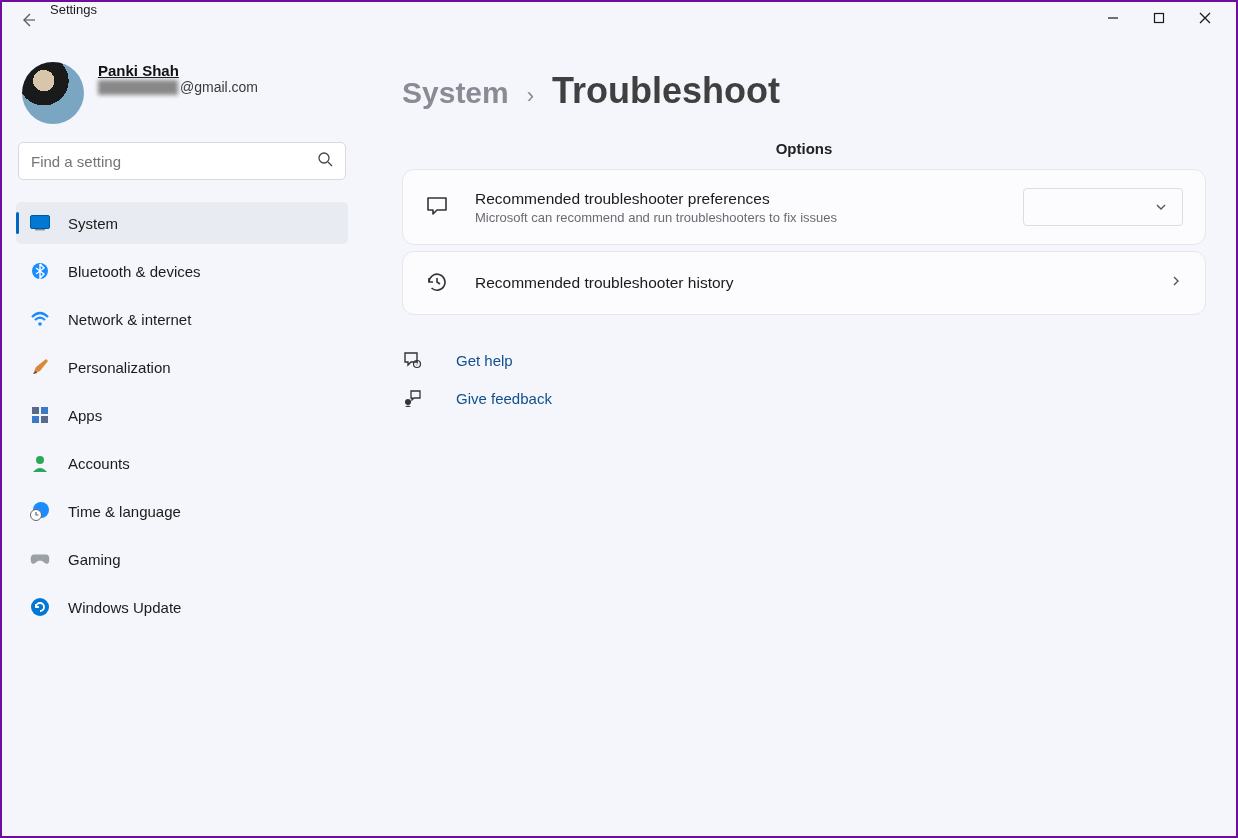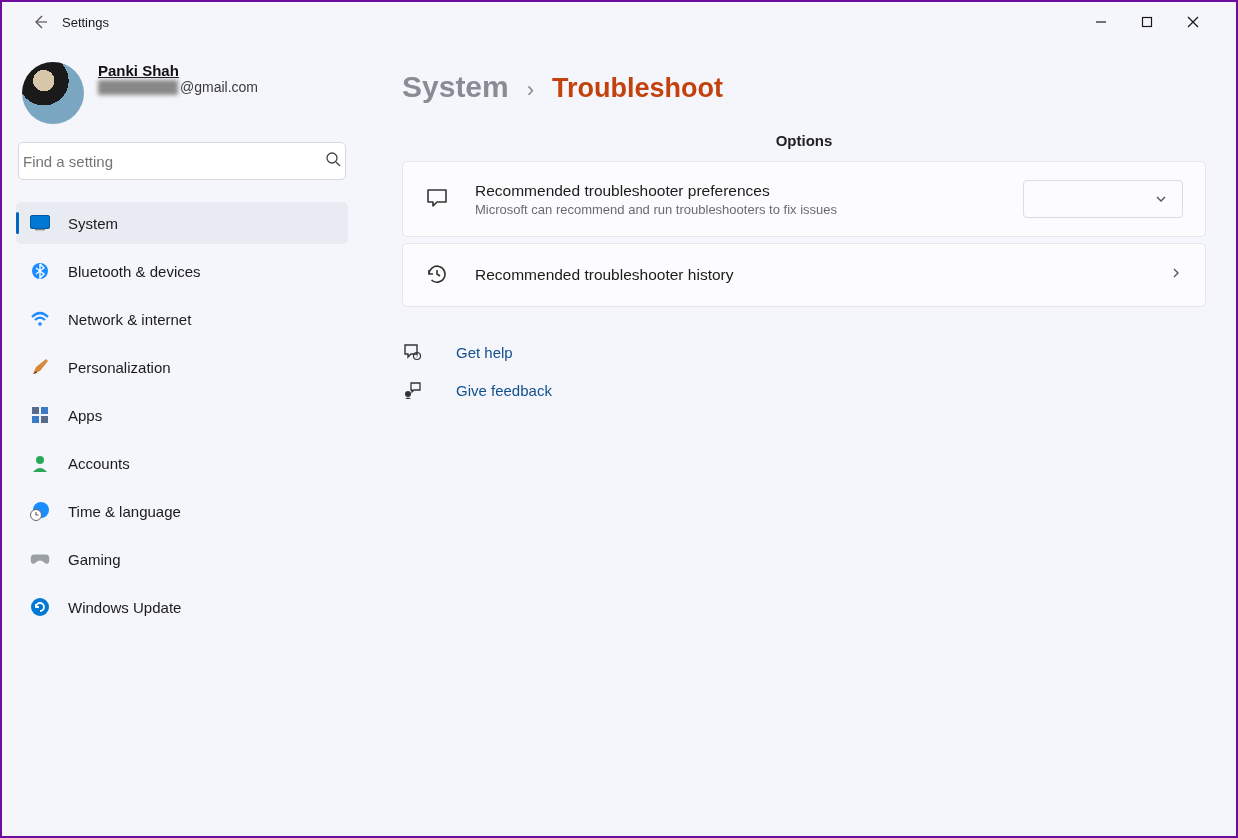--- a/index.html
+++ b/index.html
@@ -6,23 +6,23 @@
   body {
     font-family: "Segoe UI", -apple-system, sans-serif;
     background: #f5f6fb;
     width: 1238px;
     height: 838px;
     overflow: hidden;
     border: 2px solid #6e0d9b;
   }
   .titlebar {
     display: flex;
-    align-items: center;
+    align-items: flex-start;
     height: 40px;
-    padding: 0 20px;
+    padding: 0 8px;
   }
   .titlebar .back {
     width: 36px; height: 36px;
     display: flex; align-items: center; justify-content: center;
     color: #5a5a5a;
     cursor: pointer;
   }
   .titlebar .title {
     font-size: 13px;
     color: #1a1a1a;
@@ -56,21 +56,21 @@
   }
   .profile-text .name { font-weight: 600; font-size: 15px; color: #111; text-decoration: underline; }
   .profile-text .email { font-size: 14px; color: #3a3a3a; display:flex; align-items:center; }
   .email-blur { display:inline-block; width:80px; height:15px; background:#888; filter: blur(2px); margin-right:2px; }
   .searchbox {
     display: flex; align-items: center;
     height: 38px;
     background: #fff;
     border: 1px solid #d8d8df;
     border-radius: 5px;
-    padding: 0 4px;
+    padding: 0 12px;
     margin: 0 2px 22px 2px;
   }
   .searchbox input {
     flex: 1; border: none; outline: none;
     font-size: 15px; color: #555;
     background: transparent;
   }
   .searchbox .sicon { color: #444; }
   .nav { list-style: none; }
   .nav li {
@@ -102,26 +102,26 @@
     padding: 28px 30px 20px 40px;
   }
   .breadcrumb {
     display: flex; align-items: baseline; gap: 18px;
     margin-bottom: 28px;
   }
   .breadcrumb .bc-parent {
     font-size: 30px; font-weight: 600; color: #8b8b95; cursor:pointer;
   }
   .breadcrumb .bc-sep { font-size: 22px; color: #8b8b95; }
-  .breadcrumb .bc-current { font-size: 27px; font-weight: 600; color: #c2410c; }
+  .breadcrumb .bc-current { font-size: 36px; font-weight: 600; color: #404040; }
   .section-label { font-size: 15px; font-weight: 600; color: #222; margin-bottom: 12px; text-align: center; }
   .card {
     background: #fcfcfe;
     border: 1px solid #e6e6ec;
-    border-radius: 5px;
+    border-radius: 12px;
     display: flex; align-items: center;
     padding: 18px 22px;
     margin-bottom: 6px;
     cursor: pointer;
     position: relative;
   }
   .card .cicon { width: 26px; height: 26px; color: #333; margin-right: 24px; flex-shrink:0; }
   .card .ctext .ctitle { font-size: 15.5px; color: #1b1b1b; }
   .card .ctext .csub { font-size: 13px; color: #6a6a72; margin-top: 2px; }
   .card .spacer { flex: 1; }

